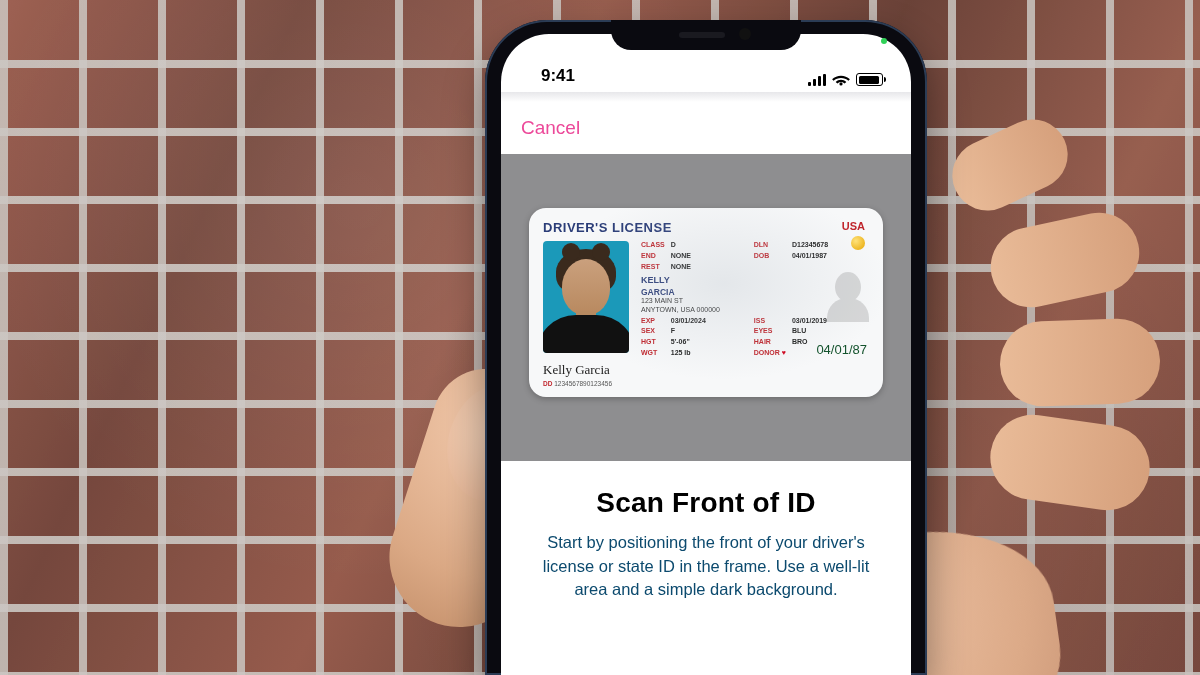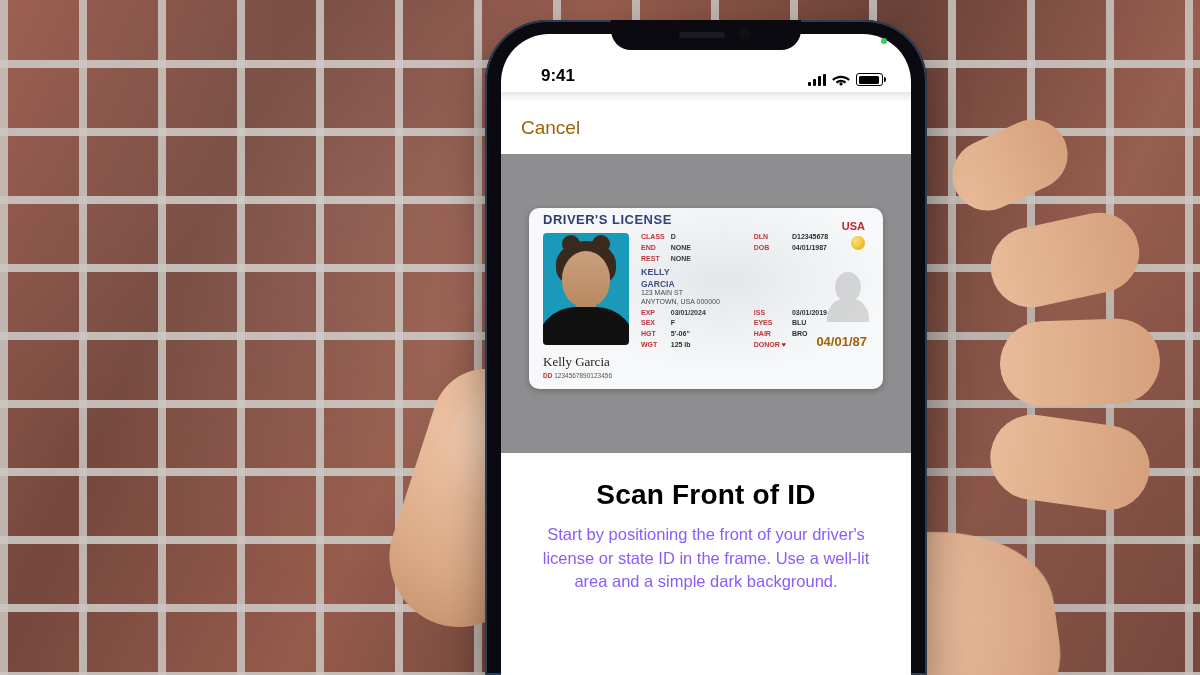--- a/index.html
+++ b/index.html
@@ -65,25 +65,25 @@
   .cell-icon span{display:block;width:3px;background:#000;border-radius:1px;}
   .cell-icon span:nth-child(1){height:4px}.cell-icon span:nth-child(2){height:7px}.cell-icon span:nth-child(3){height:10px}.cell-icon span:nth-child(4){height:12px}
   .wifi-svg{width:18px;height:13px;}
   .battery-icon{width:27px;height:13px;border:1.5px solid #000;border-radius:3px;position:relative;}
   .battery-icon::before{content:"";position:absolute;right:-4px;top:3px;width:2.5px;height:5px;border-radius:0 2px 2px 0;background:#000;}
   .battery-icon::after{content:"";position:absolute;left:1.5px;top:1.5px;bottom:1.5px;width:20px;background:#000;border-radius:1.5px;}
 
   
   .sheet-shadow{height:10px;background:linear-gradient(#e7e7ea,#fff);} 
   .sheet-header{height:52px;display:flex;align-items:center;padding:0 20px;background:#fff;}
-  .cancel{color:#a16207;font-size:19px;text-align:right;}
+  .cancel{color:#ec4899;font-size:19px;text-align:right;}
 
   
   .camera-area{background:#8e8e90;padding:54px 28px 64px;}
-  .card-frame{background:#f7f8f9;border-radius:10px;box-shadow:0 2px 6px rgba(0,0,0,.25);padding:4px 14px 10px;position:relative;overflow:hidden;}
+  .card-frame{background:#f7f8f9;border-radius:17px;box-shadow:0 2px 6px rgba(0,0,0,.25);padding:12px 14px 10px;position:relative;overflow:hidden;}
   .card-frame .bg-map{position:absolute;inset:0;background:radial-gradient(ellipse at 55% 40%,rgba(170,180,190,.25),transparent 60%);}
   .dl-title{color:#2b3d78;font-weight:700;font-size:13px;letter-spacing:.5px;}
   .usa{position:absolute;top:12px;right:18px;color:#c0262d;font-size:11px;font-weight:700;}
   .gold{position:absolute;top:28px;right:18px;width:14px;height:14px;border-radius:50%;background:radial-gradient(circle at 35% 35%,#ffe27a,#e6a500);} 
   .card-body{display:flex;gap:12px;margin-top:6px;}
   .photo{width:86px;height:112px;border-radius:4px;background:#1b99b9;position:relative;overflow:hidden;flex:0 0 auto;}
   .photo .head{position:absolute;left:50%;top:18px;transform:translateX(-50%);width:48px;height:56px;border-radius:50% 50% 46% 46%;background:linear-gradient(#caa07d,#b8895f);} 
   .photo .hair{position:absolute;left:50%;top:8px;transform:translateX(-50%);width:60px;height:46px;border-radius:50% 50% 40% 40%;background:#3a2a1d;}
   .photo .hair::before,.photo .hair::after{content:"";position:absolute;top:-6px;width:18px;height:18px;border-radius:50%;background:#3a2a1d;}
   .photo .hair::before{left:6px}.photo .hair::after{right:6px}
@@ -92,29 +92,29 @@
   .ghost{position:absolute;right:14px;top:58px;width:42px;height:56px;opacity:.25;}
   .ghost .g-head{position:absolute;left:50%;top:6px;transform:translateX(-50%);width:26px;height:30px;border-radius:50%;background:#777;}
   .ghost .g-body{position:absolute;left:50%;bottom:0;transform:translateX(-50%);width:42px;height:24px;border-radius:20px 20px 0 0;background:#777;}
   .fields{flex:1;font-size:7px;line-height:1.25;color:#333;display:grid;grid-template-columns:auto 1fr auto 1fr;column-gap:6px;row-gap:2px;align-content:start;}
   .fields .lbl{color:#c0262d;font-weight:700;}
   .fields .val{color:#222;font-weight:600;}
   .name-block{grid-column:1 / -1;margin-top:2px;}
   .name-block .ln{color:#2b3d78;font-weight:800;font-size:9px;}
   .name-block .fn{color:#2b3d78;font-weight:700;font-size:8.5px;}
   .name-block .addr{color:#333;font-size:7px;}
-  .bigdob{position:absolute;right:16px;bottom:40px;font-weight:700;font-size:13px;color:#a16207;margin-left:36px;}
+  .bigdob{position:absolute;right:16px;bottom:40px;font-weight:400;font-size:13px;color:#14532d;margin-left:36px;}
   .sig{font-family:"Brush Script MT","Segoe Script",cursive;font-size:13px;color:#222;margin-top:4px;}
   .dd{font-size:6.5px;color:#555;margin-top:2px;}
   .heart{color:#d0021b;}
 
   
   .instruction{padding:26px 26px 0;text-align:center;background:#fff;}
   .instruction h1{font-size:28px;font-weight:800;letter-spacing:.2px;margin-bottom:12px;}
-  .instruction p{font-size:16.5px;line-height:1.45;color:#8b5cf6;}
+  .instruction p{font-size:16.5px;line-height:1.45;color:#0c4a6e;}
 
 </style>
 </head>
 <body>
 
 <div class="backdrop"></div>
 
 <div class="hand">
   <div class="palm"></div>
   <div class="thumb"></div>

